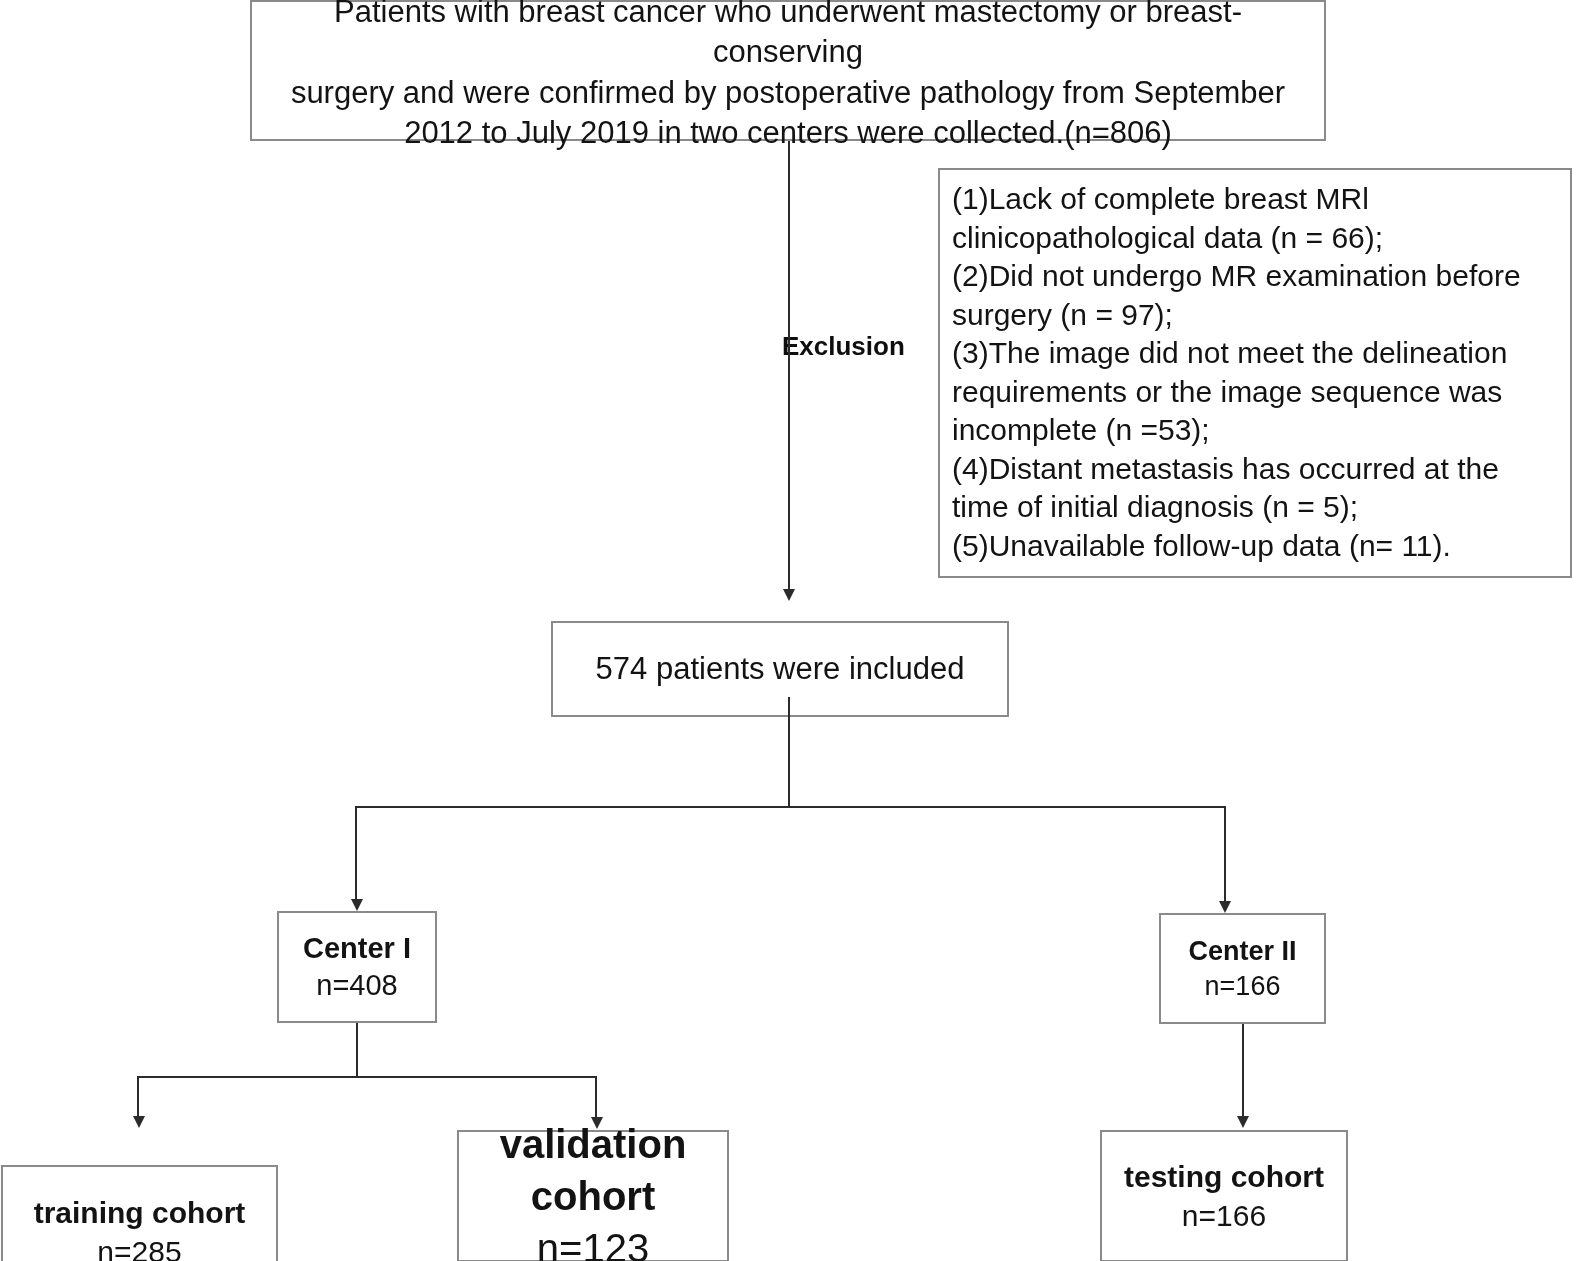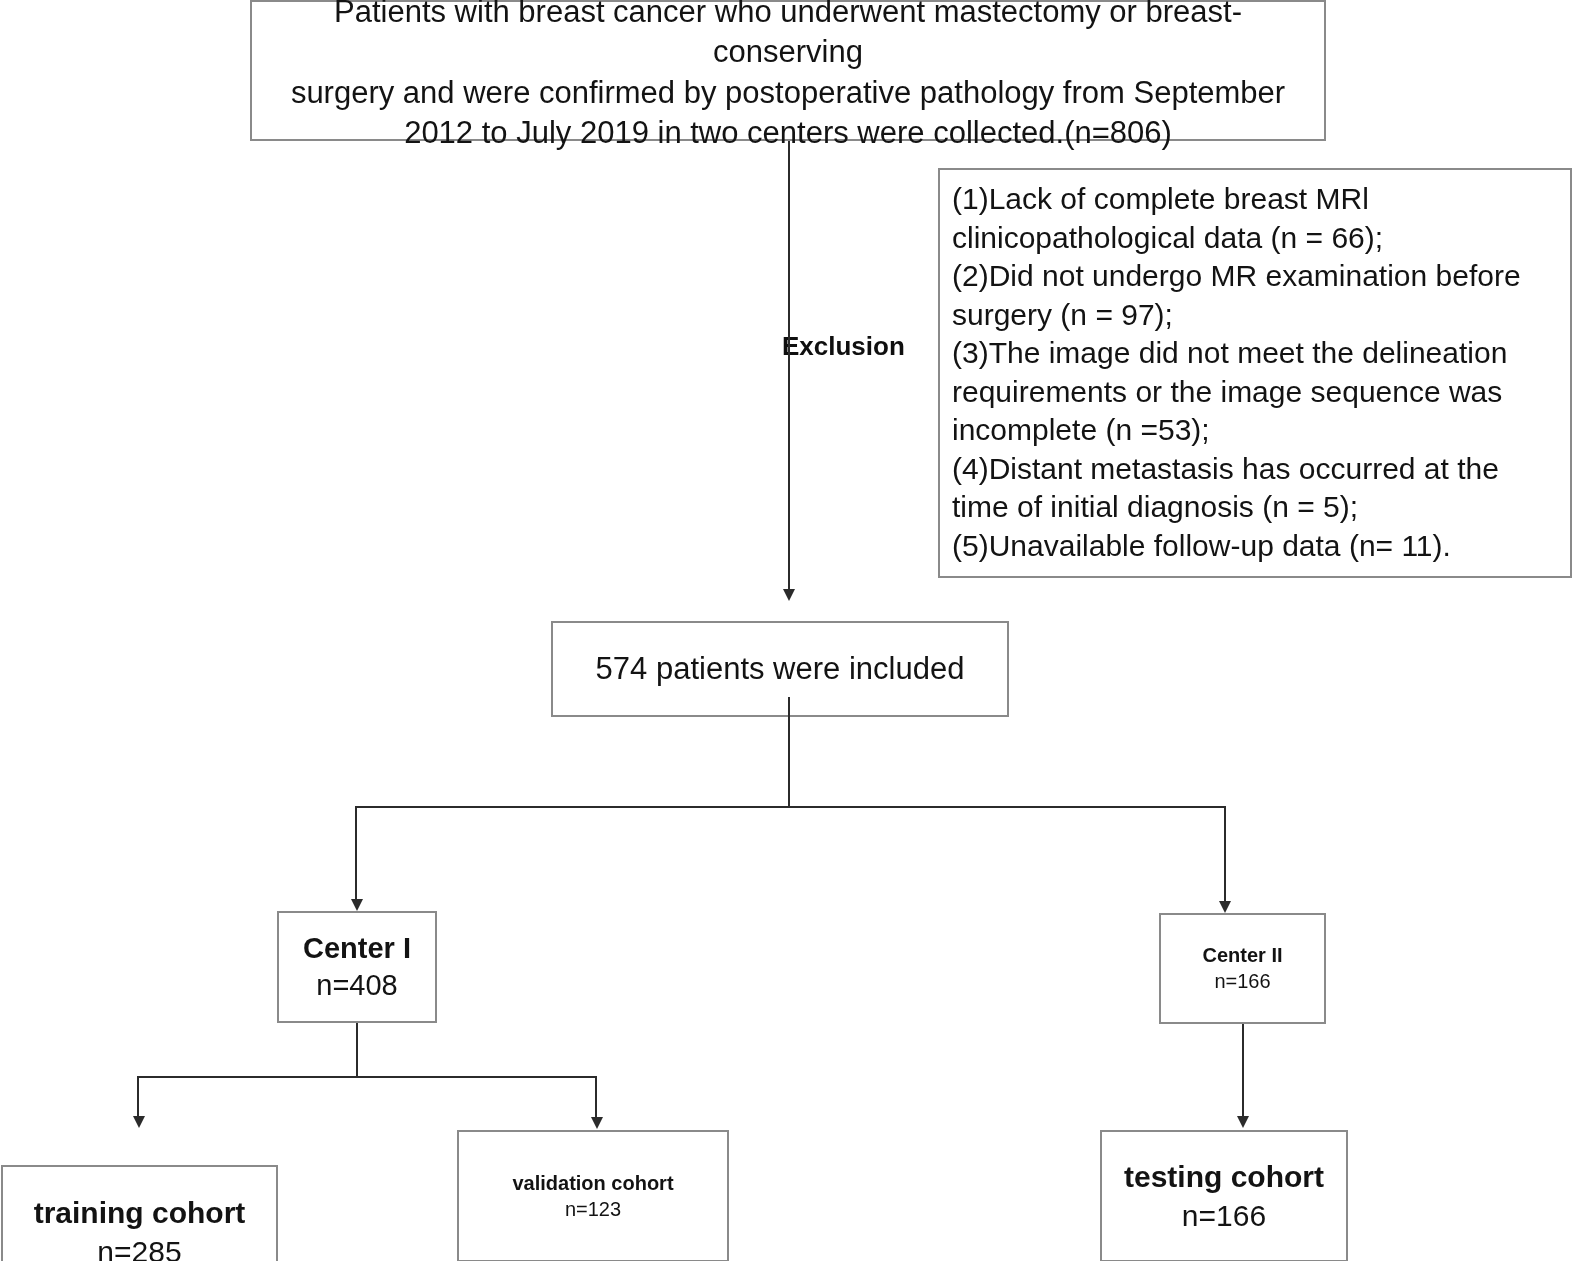--- a/index.html
+++ b/index.html
@@ -66,34 +66,34 @@
   }
 
   #box-center-1 {
     left: 277px; top: 911px; width: 160px; height: 112px;
     font-size: 29px;
     line-height: 1.28;
   }
 
   #box-center-2 {
     left: 1159px; top: 913px; width: 167px; height: 111px;
-    font-size: 20px;
+    font-size: 27px;
     line-height: 1.28;
   }
 
   #box-training {
     left: 1px; top: 1129px; width: 277px; height: 133px;
     font-size: 30px;
     line-height: 1.30;
     margin-top: 36px;
   }
 
   #box-validation {
     left: 457px; top: 1130px; width: 272px; height: 132px;
-    font-size: 20px;
+    font-size: 40px;
     line-height: 1.30;
   }
 
   #box-testing {
     left: 1100px; top: 1130px; width: 248px; height: 132px;
     font-size: 30px;
     line-height: 1.30;
   }
 
   

